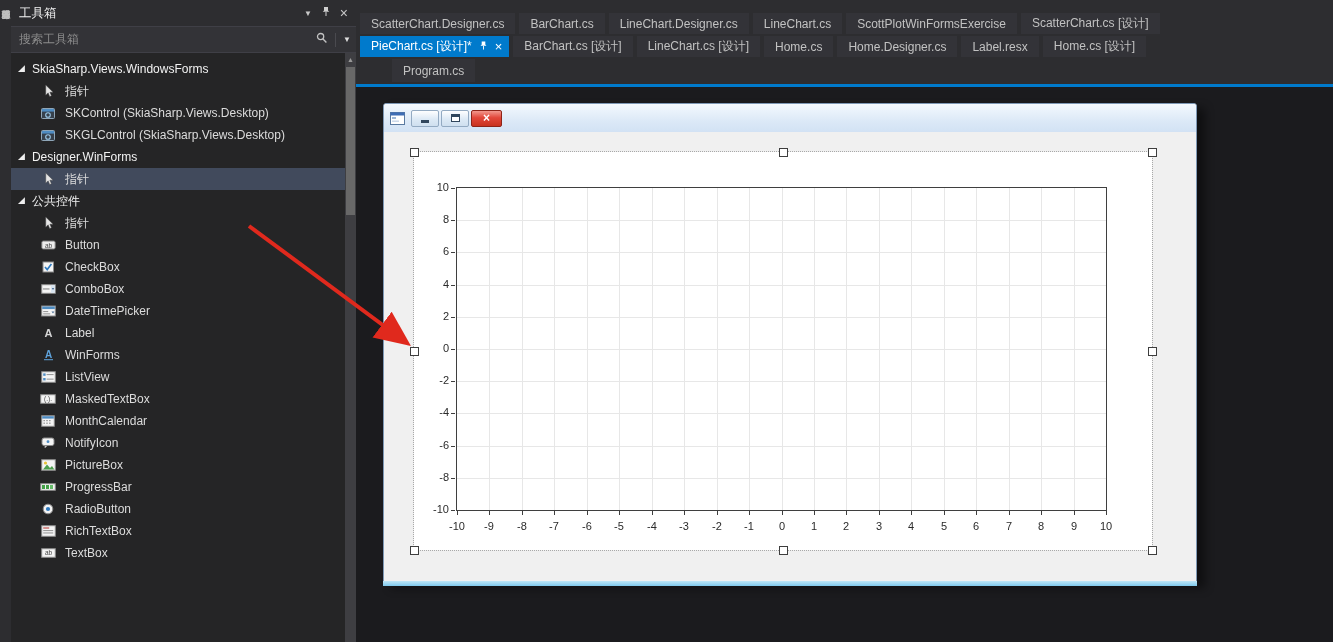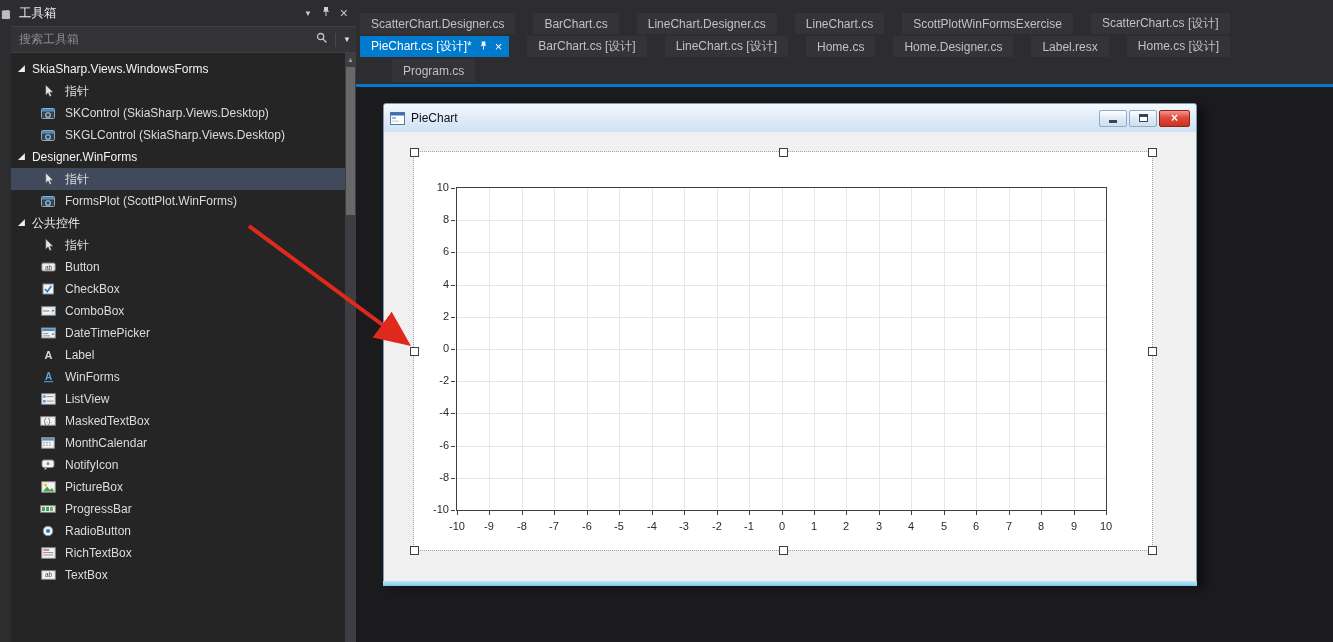--- a/index.html
+++ b/index.html
@@ -28,21 +28,21 @@
   .tri{font-size:9px;color:#EFEFEF;transform:translateY(-1px);}
   .tb-item{height:22px;display:flex;align-items:center;gap:9px;padding-left:29px;color:#DCDCDC;white-space:nowrap;}
   .tb-item.selected{background:#414A5C;}
   .tb-icon{width:16px;display:flex;justify-content:center;align-items:center;}
   .tb-scrollbar{position:absolute;right:0;top:53px;width:11px;bottom:0;background:#3E3E42;}
   .sb-arrow{height:13px;display:flex;align-items:center;justify-content:center;color:#999;font-size:7px;}
   .sb-thumb{position:absolute;left:1px;right:1px;top:14px;height:148px;background:#686868;}
 
   
   .tab-strip{position:absolute;left:356px;top:0;right:0;height:84px;background:#2D2D30;overflow:hidden;}
-  .tab-row{display:flex;gap:18px;padding-left:4px;}
+  .tab-row{display:flex;gap:4px;padding-left:4px;}
   .tr1{padding-top:13px;}
   .tr1 .tab,.tr2 .tab{height:21px;}
   .tr2{padding-top:2px;}
   .tr3{padding-top:2px;margin-left:32px;}
   .tr3 .tab{height:23px;}
   .tab{display:flex;align-items:center;padding:0 11px;background:#333338;color:#C2C2C2;white-space:nowrap;}
   .tab.active{background:#007ACC;color:#FFF;gap:7px;padding-right:7px;}
   .tab-close{font-size:13px;line-height:1;}
   .accent-line{position:absolute;left:356px;top:84px;right:0;height:3px;background:#007ACC;}
 
@@ -145,30 +145,20 @@
           <span>Designer.WinForms</span>
         </div>
         <div class="tb-item selected">
           <span class="tb-icon">
             <svg width="11" height="14" viewBox="0 0 12 14">
               <path d="M3 0.5 L3 11.5 L5.6 9 L7.3 13 L9.2 12.2 L7.5 8.3 L11 8.3 Z" fill="#E6E6E6" stroke="#444" stroke-width="0.5"></path>
             </svg>
           </span>
           <span>指针</span>
         </div>
-        <div class="tb-item">
-          <span class="tb-icon">
-            <svg width="14" height="12" viewBox="0 0 14 12">
-              <rect x="0.5" y="1.5" width="13" height="10" rx="1" fill="#37414C" stroke="#8FA6B8"></rect>
-              <rect x="1" y="2" width="12" height="2.6" fill="#4E8CC2"></rect>
-              <circle cx="7" cy="8" r="2.3" fill="none" stroke="#9CC9E8" stroke-width="1.1"></circle>
-            </svg>
-          </span>
-          <span>FormsPlot (ScottPlot.WinForms)</span>
-        </div>
         <div class="tb-group">
           <span class="tri">◢</span>
           <span>公共控件</span>
         </div>
         <div class="tb-item">
           <span class="tb-icon">
             <svg width="11" height="14" viewBox="0 0 12 14">
               <path d="M3 0.5 L3 11.5 L5.6 9 L7.3 13 L9.2 12.2 L7.5 8.3 L11 8.3 Z" fill="#E6E6E6" stroke="#444" stroke-width="0.5"></path>
             </svg>
           </span>
@@ -398,21 +388,20 @@
     <div class="form-window">
       <div class="form-titlebar">
         <span class="form-icon">
             <svg width="15" height="13" viewBox="0 0 15 13">
               <rect x="0.5" y="0.5" width="14" height="12" fill="#FFF" stroke="#5A7AA0"></rect>
               <rect x="0.5" y="0.5" width="14" height="3" fill="#3E6DB5"></rect>
               <rect x="2" y="5" width="4" height="2" fill="#9DB8D8"></rect>
               <rect x="2" y="8.5" width="7" height="1.4" fill="#C8D6E8"></rect>
             </svg>
           </span>
-        <span class="form-title">PieChart</span>
         <span class="form-buttons">
           <span class="wb min">
               <span class="g-min"></span>
             </span>
           <span class="wb max">
               <span class="g-max"></span>
             </span>
           <span class="wb close">×</span>
         </span>
       </div>

